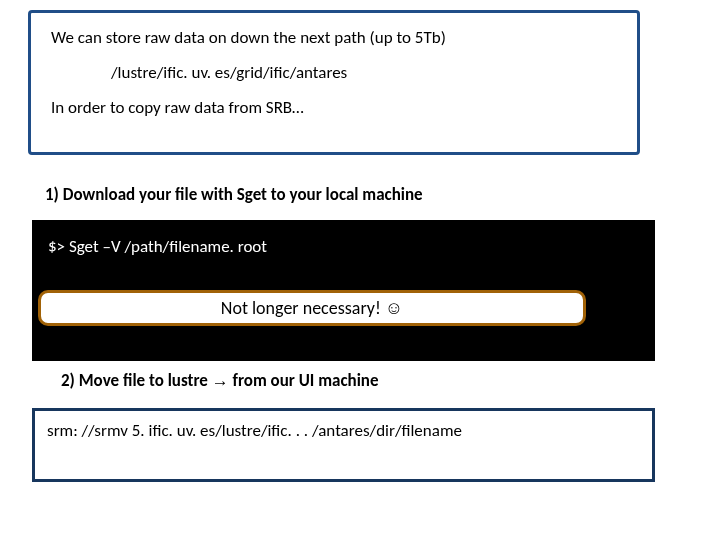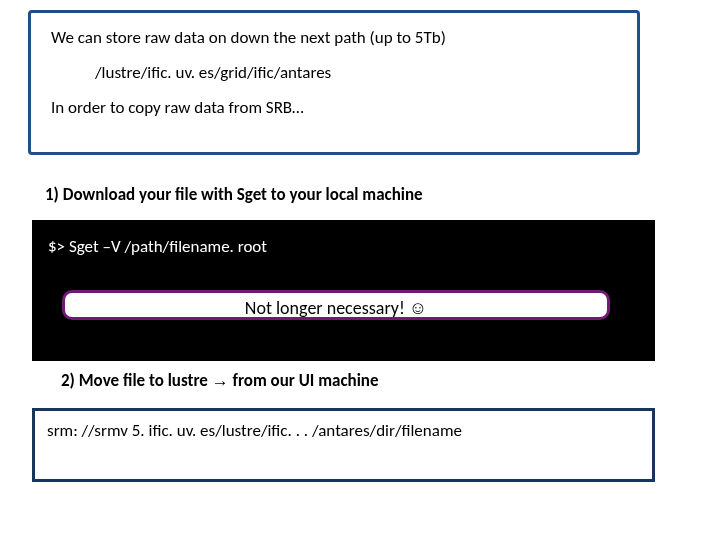--- a/index.html
+++ b/index.html
@@ -25,21 +25,21 @@
     top: 10px;
     width: 612px;
     height: 145px;
     background: #fff;
     border: 3px solid #204e88;
     border-radius: 4px;
     box-sizing: border-box;
     padding: 10px 20px 8px 20px;
   }
   .intro-line1 { margin: 4px 0 14px 0; }
-  .intro-path  { margin: 0 0 14px 44px; }
+  .intro-path  { margin: 0 0 14px 60px; }
   .intro-line2 { margin: 0; }
 
   .step {
     position: absolute;
     left: 45px;
     font-weight: 600;
   }
   .step1 { top: 184px; }
 
   
@@ -55,29 +55,28 @@
     padding: 16px 14px 0 16px;
   }
   .term-cmd1 { font-size: 17px; }
 
   
   .callout {
     position: absolute;
     left: 38px;
     top: 290px;
     width: 548px;
-    height: 30px;
+    height: 36px;
     background: #fff;
-    border: 3px solid #701a75;
+    border: 3px solid #a16207;
     border-radius: 10px;
     box-sizing: border-box;
     text-align: center;
     line-height: 30px;
     font-size: 18px;
-    margin-left: 24px;
   }
   .callout .smile {
     font-family: Arial, sans-serif;
   }
 
   .step2 { top: 370px; left: 55px; margin-left: 6px; }
   .arrow { font-family: Arial, sans-serif; }
 
   
   .cmd-box {

